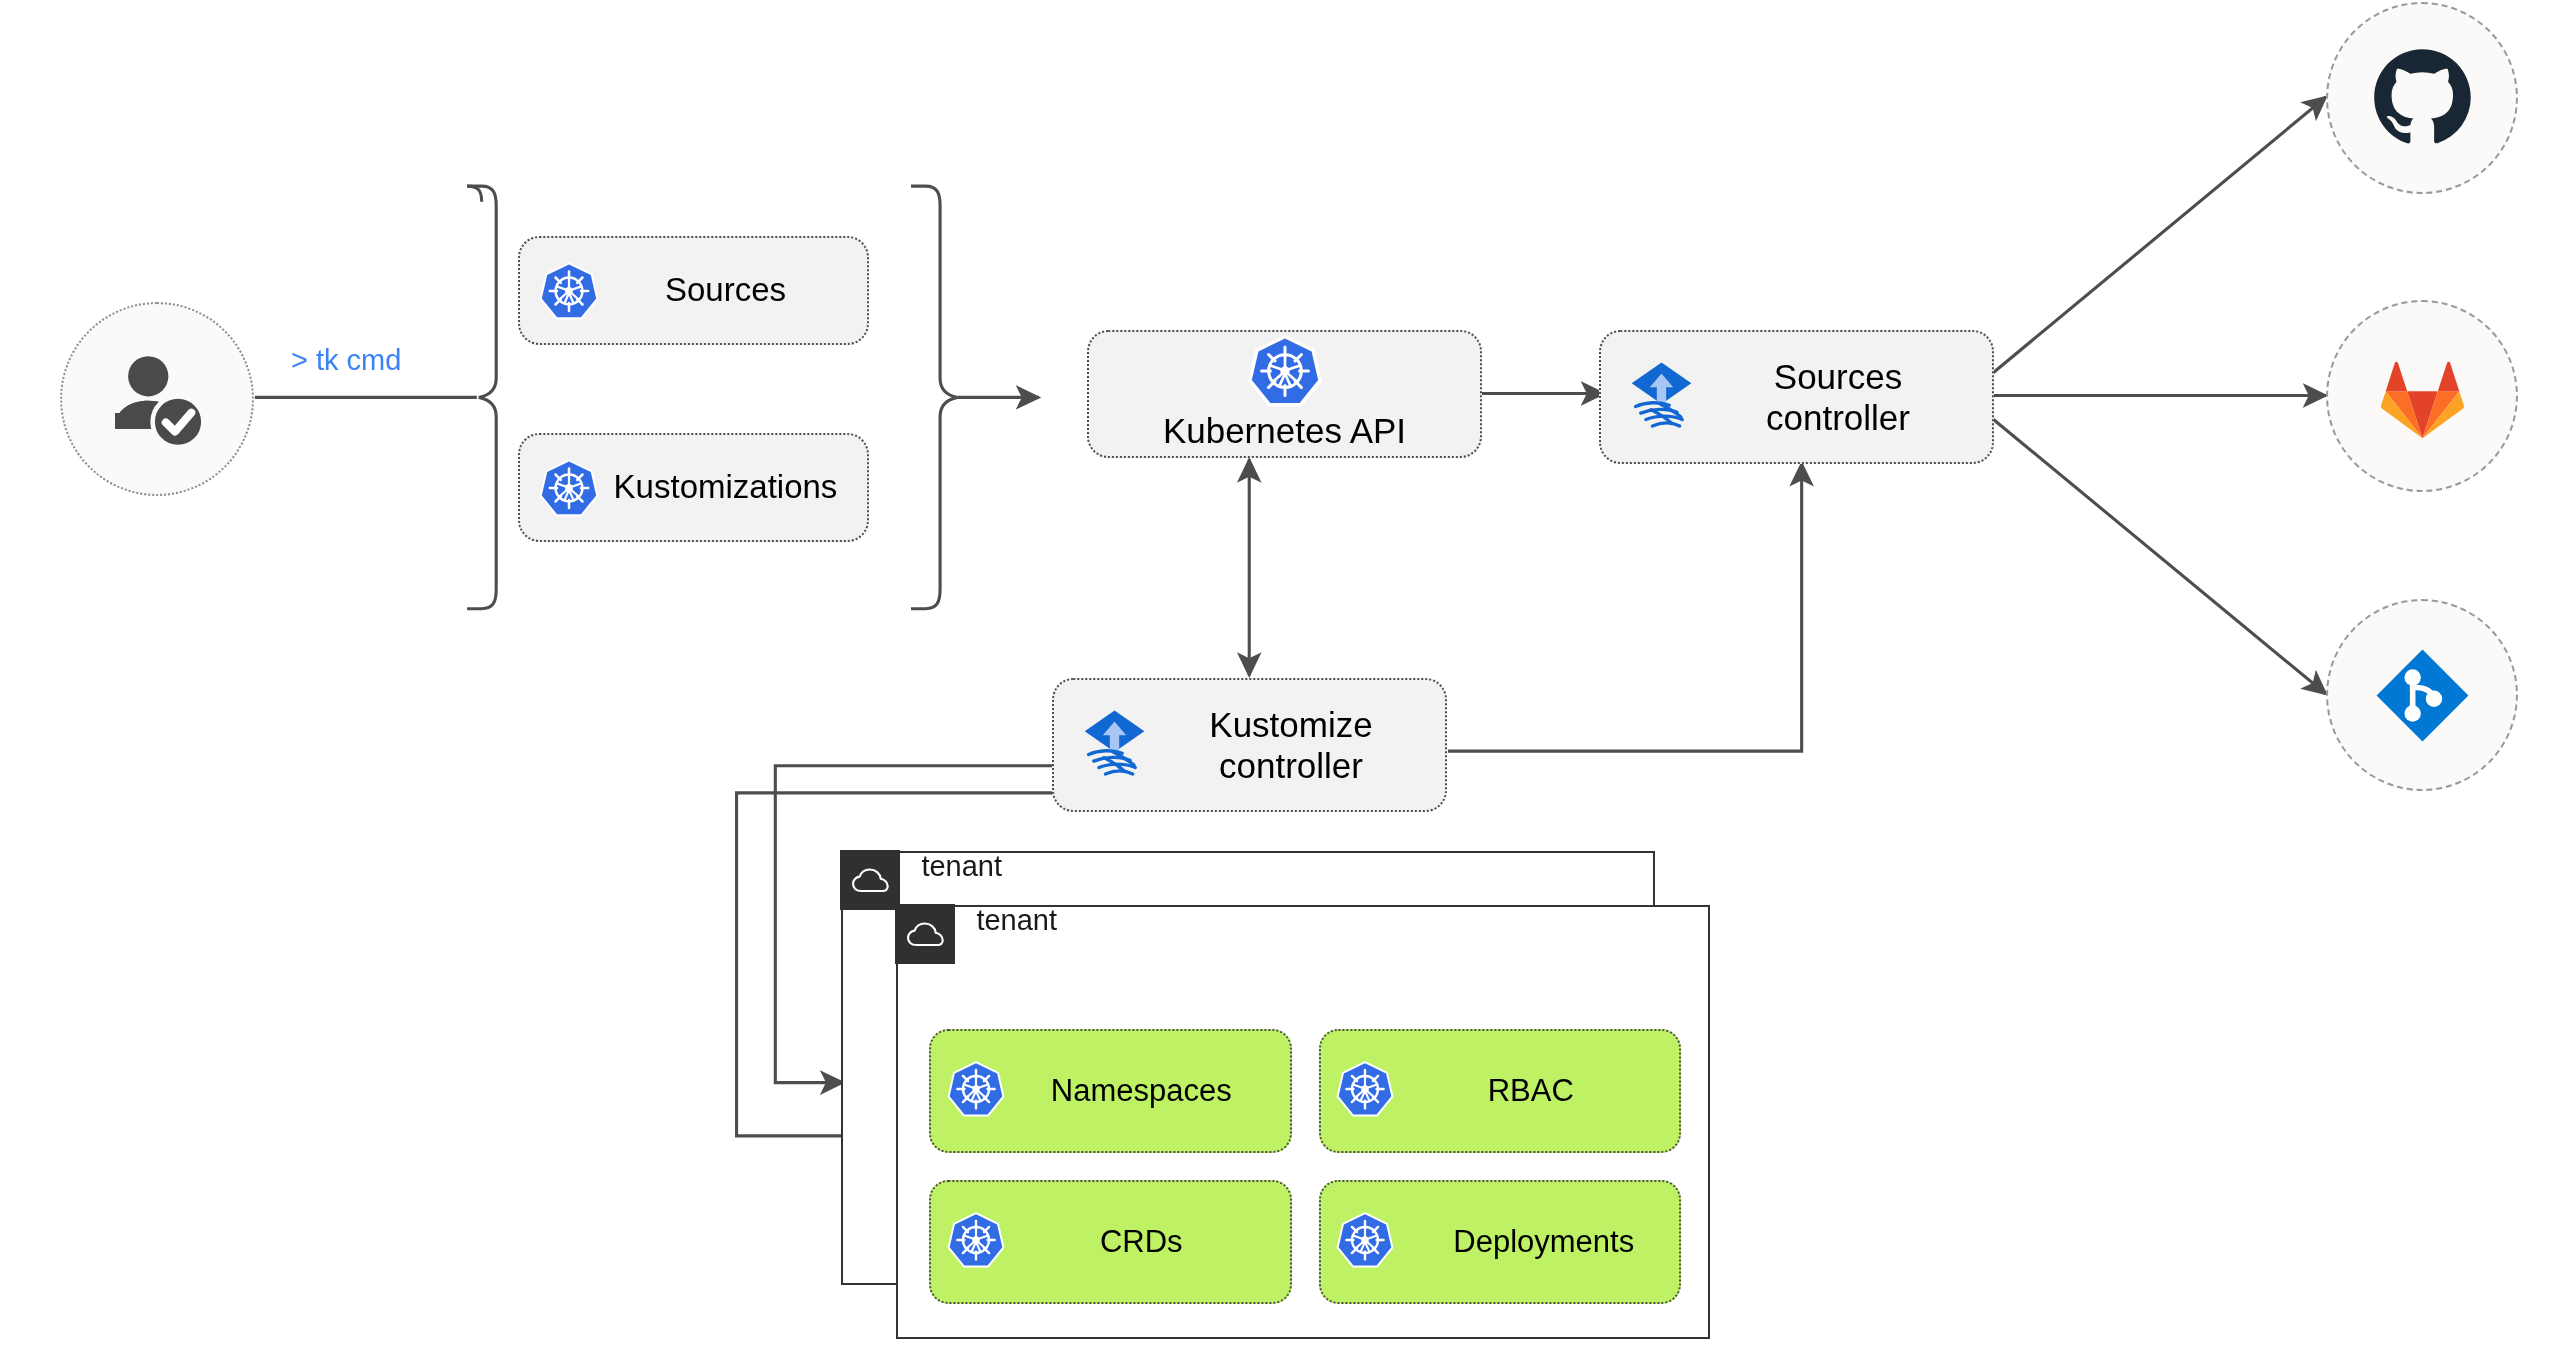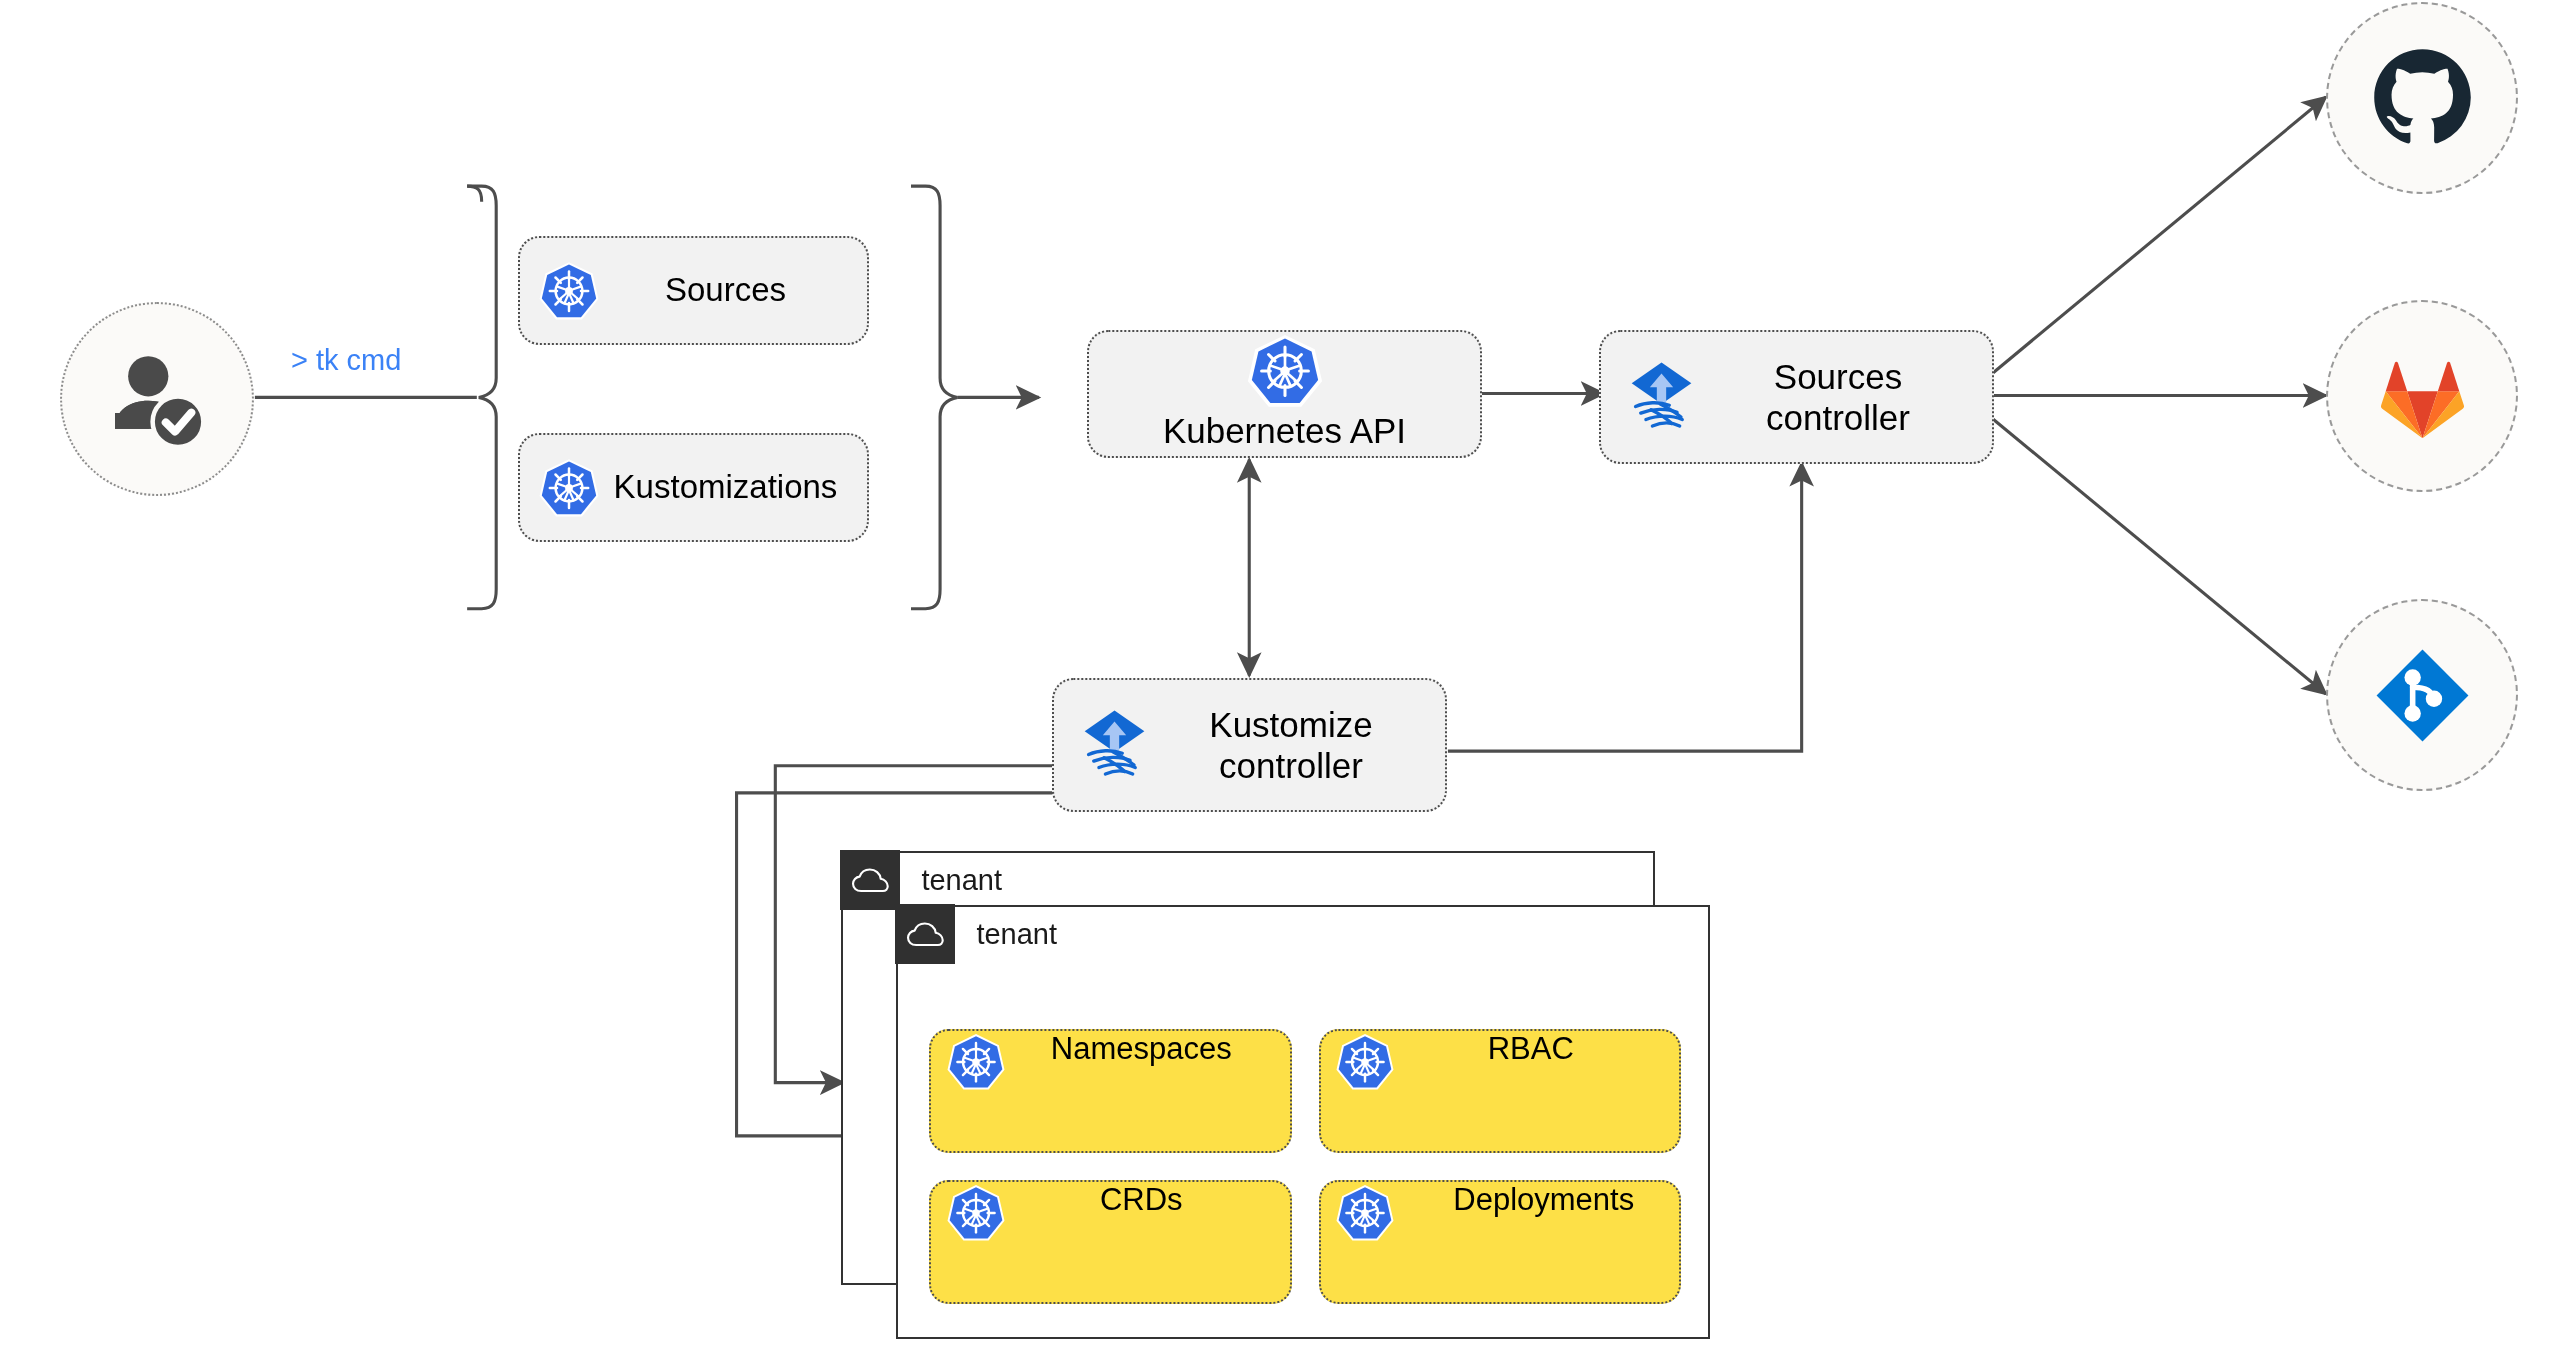--- a/index.html
+++ b/index.html
@@ -85,21 +85,21 @@
     background: #ffffff;
     border: 2.9px solid #333333;
     z-index: 4;
   }
   .tenant-tab {
     position: absolute;
     left: -2.9px;
     top: -2.9px;
     height: 60px;
     display: flex;
-    align-items: center;
+    align-items: flex-start;
     z-index: 6;
   }
   .tenant-tab-icon {
     width: 60px;
     height: 60px;
     background: #303030;
     display: flex;
     align-items: center;
     justify-content: center;
     flex: 0 0 auto;
@@ -111,25 +111,25 @@
     white-space: nowrap;
   }
   .tenant-grid {
     position: absolute;
     display: grid;
     grid-template-columns: 1fr 1fr;
     z-index: 5;
   }
   .res-box {
     box-sizing: border-box;
-    background: #fde047;
+    background: #bef264;
     border: 2.9px dotted #4d4d4d;
     border-radius: 19.4px;
     display: flex;
-    align-items: flex-start;
+    align-items: center;
     z-index: 5;
   }
   .res-box .res-label {
     flex: 1 1 auto;
     text-align: center;
     font-size: 31px;
     color: #000;
   }
 
   

